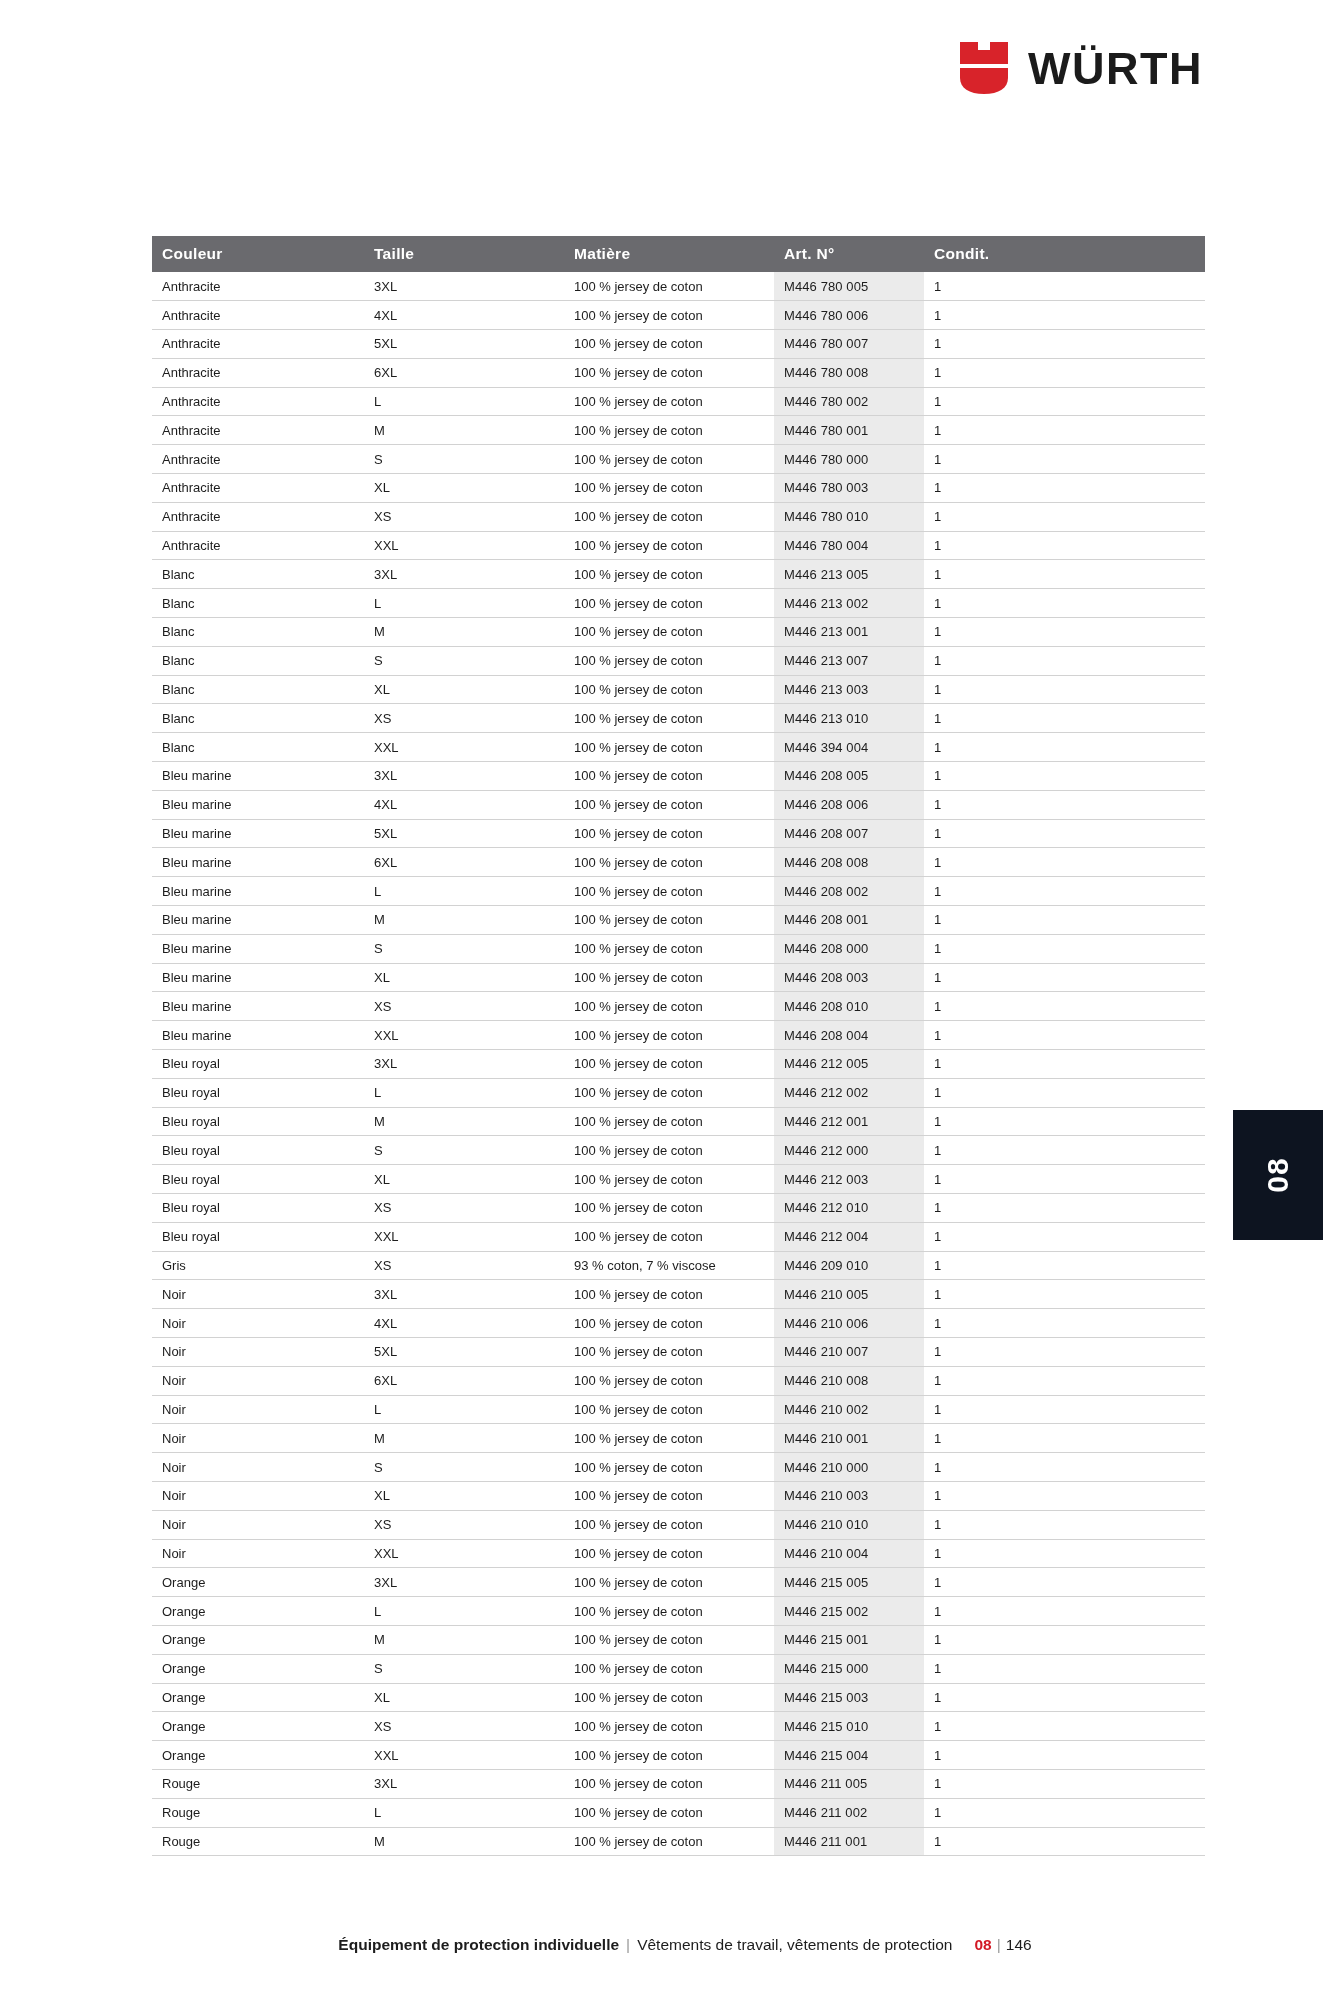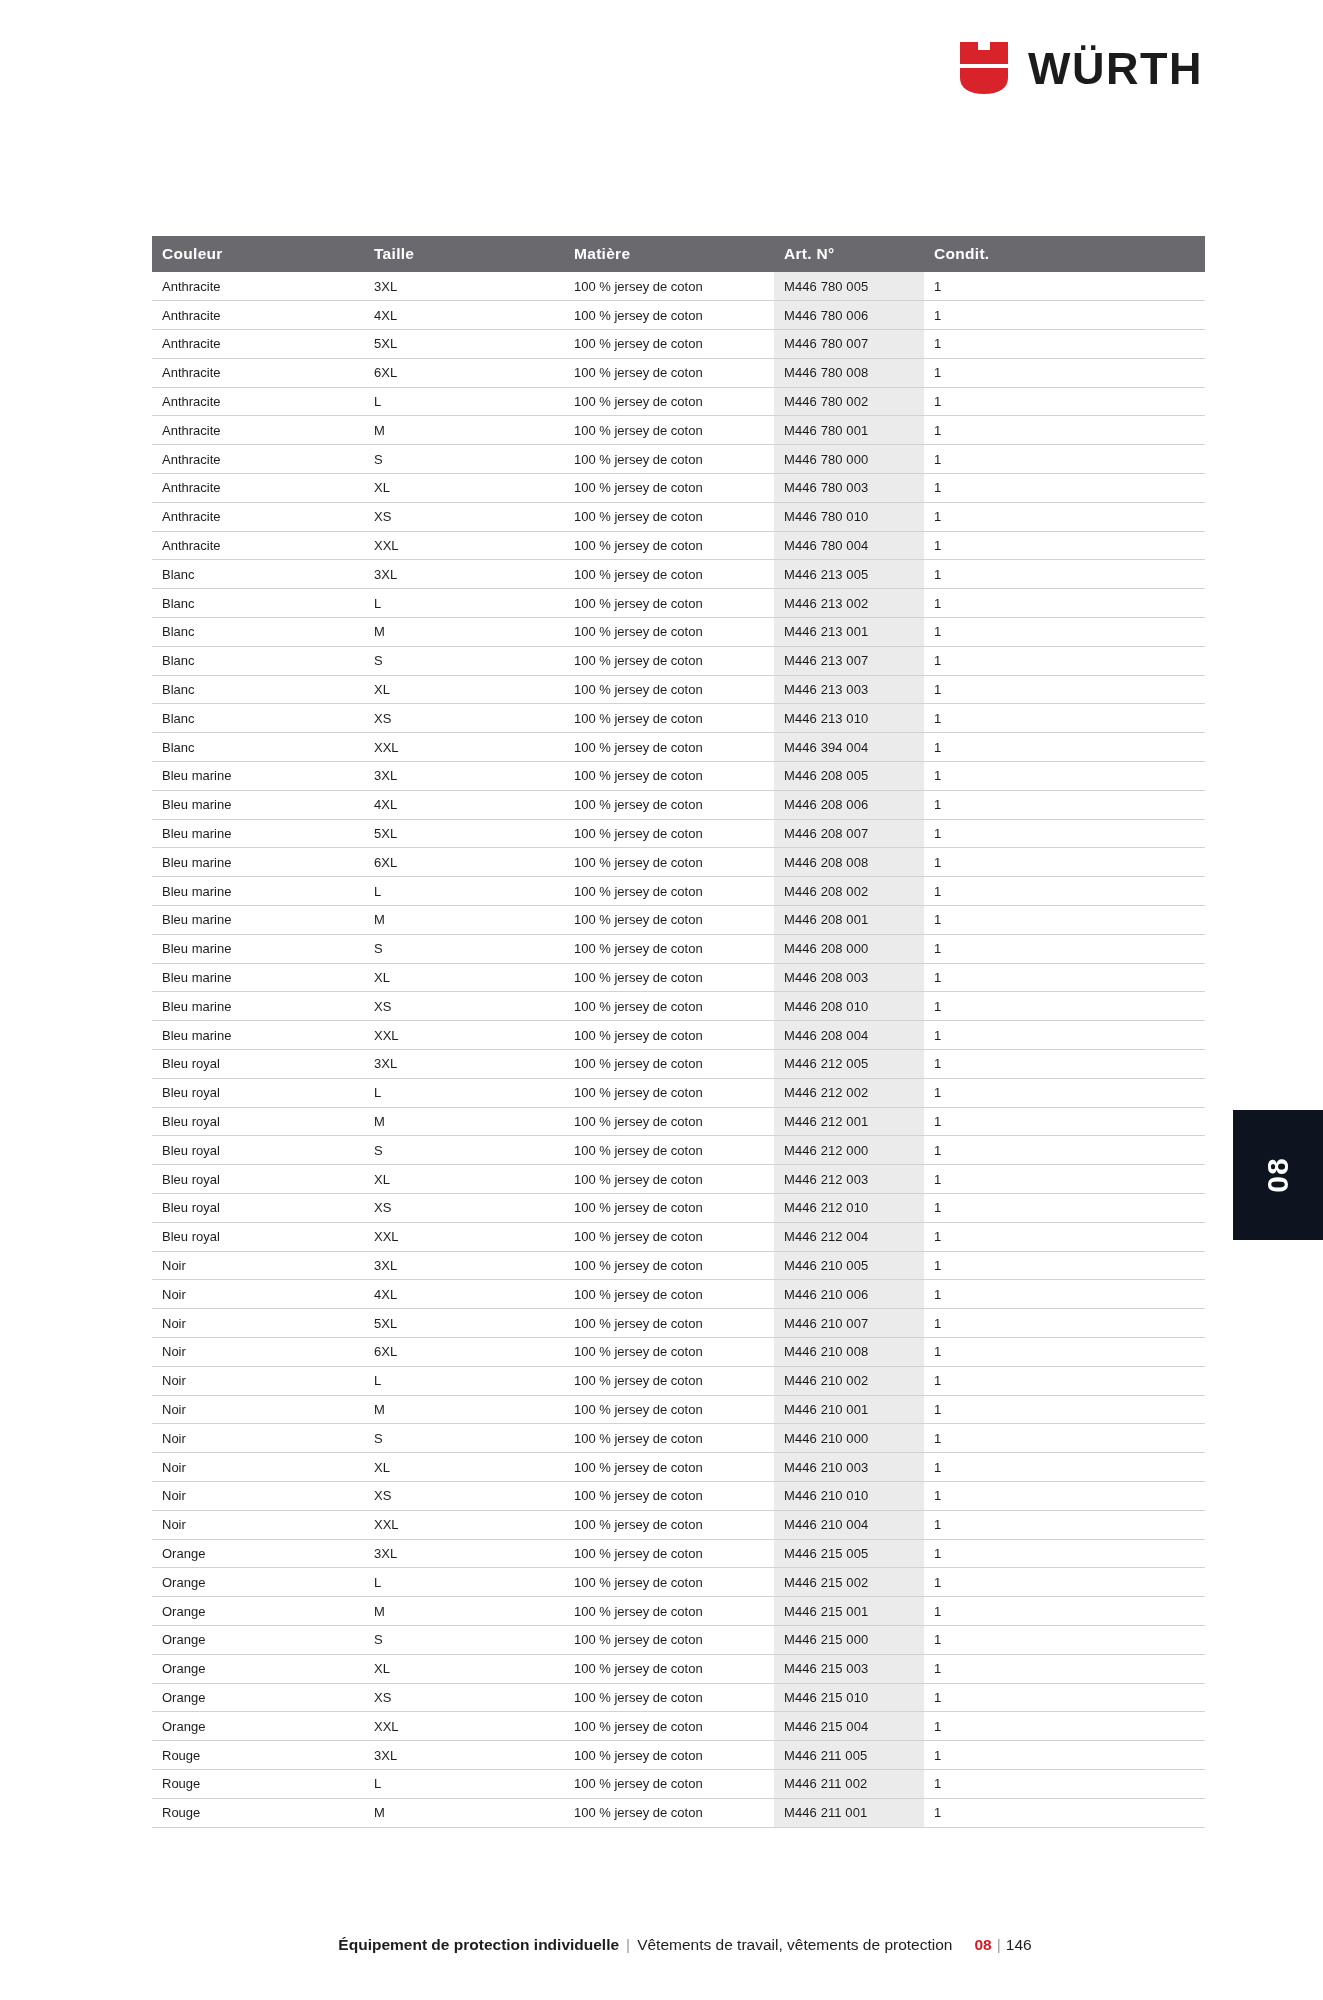--- a/index.html
+++ b/index.html
@@ -409,20 +409,27 @@
             <td class="cond">1</td>
           </tr>
           <tr>
             <td>Bleu royal</td>
             <td>XXL</td>
             <td>100 % jersey de coton</td>
             <td class="art">M446 212 004</td>
             <td class="cond">1</td>
           </tr>
           <tr>
+            <td>Gris</td>
+            <td>XS</td>
+            <td>93 % coton, 7 % viscose</td>
+            <td class="art">M446 209 010</td>
+            <td class="cond">1</td>
+          </tr>
+          <tr>
             <td>Noir</td>
             <td>3XL</td>
             <td>100 % jersey de coton</td>
             <td class="art">M446 210 005</td>
             <td class="cond">1</td>
           </tr>
           <tr>
             <td>Noir</td>
             <td>4XL</td>
             <td>100 % jersey de coton</td>

